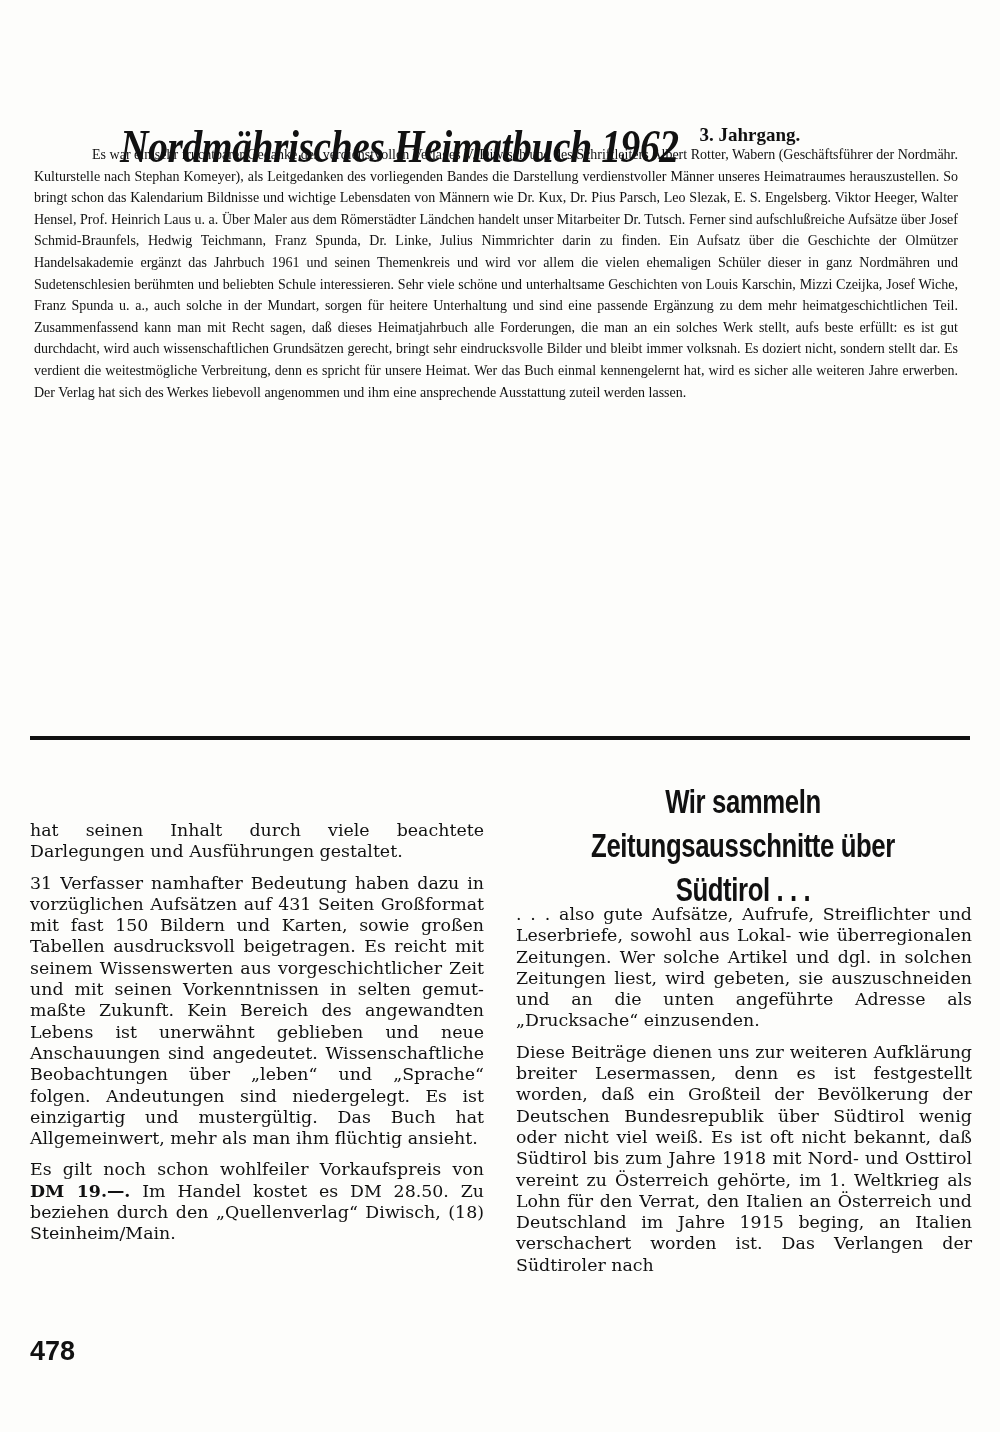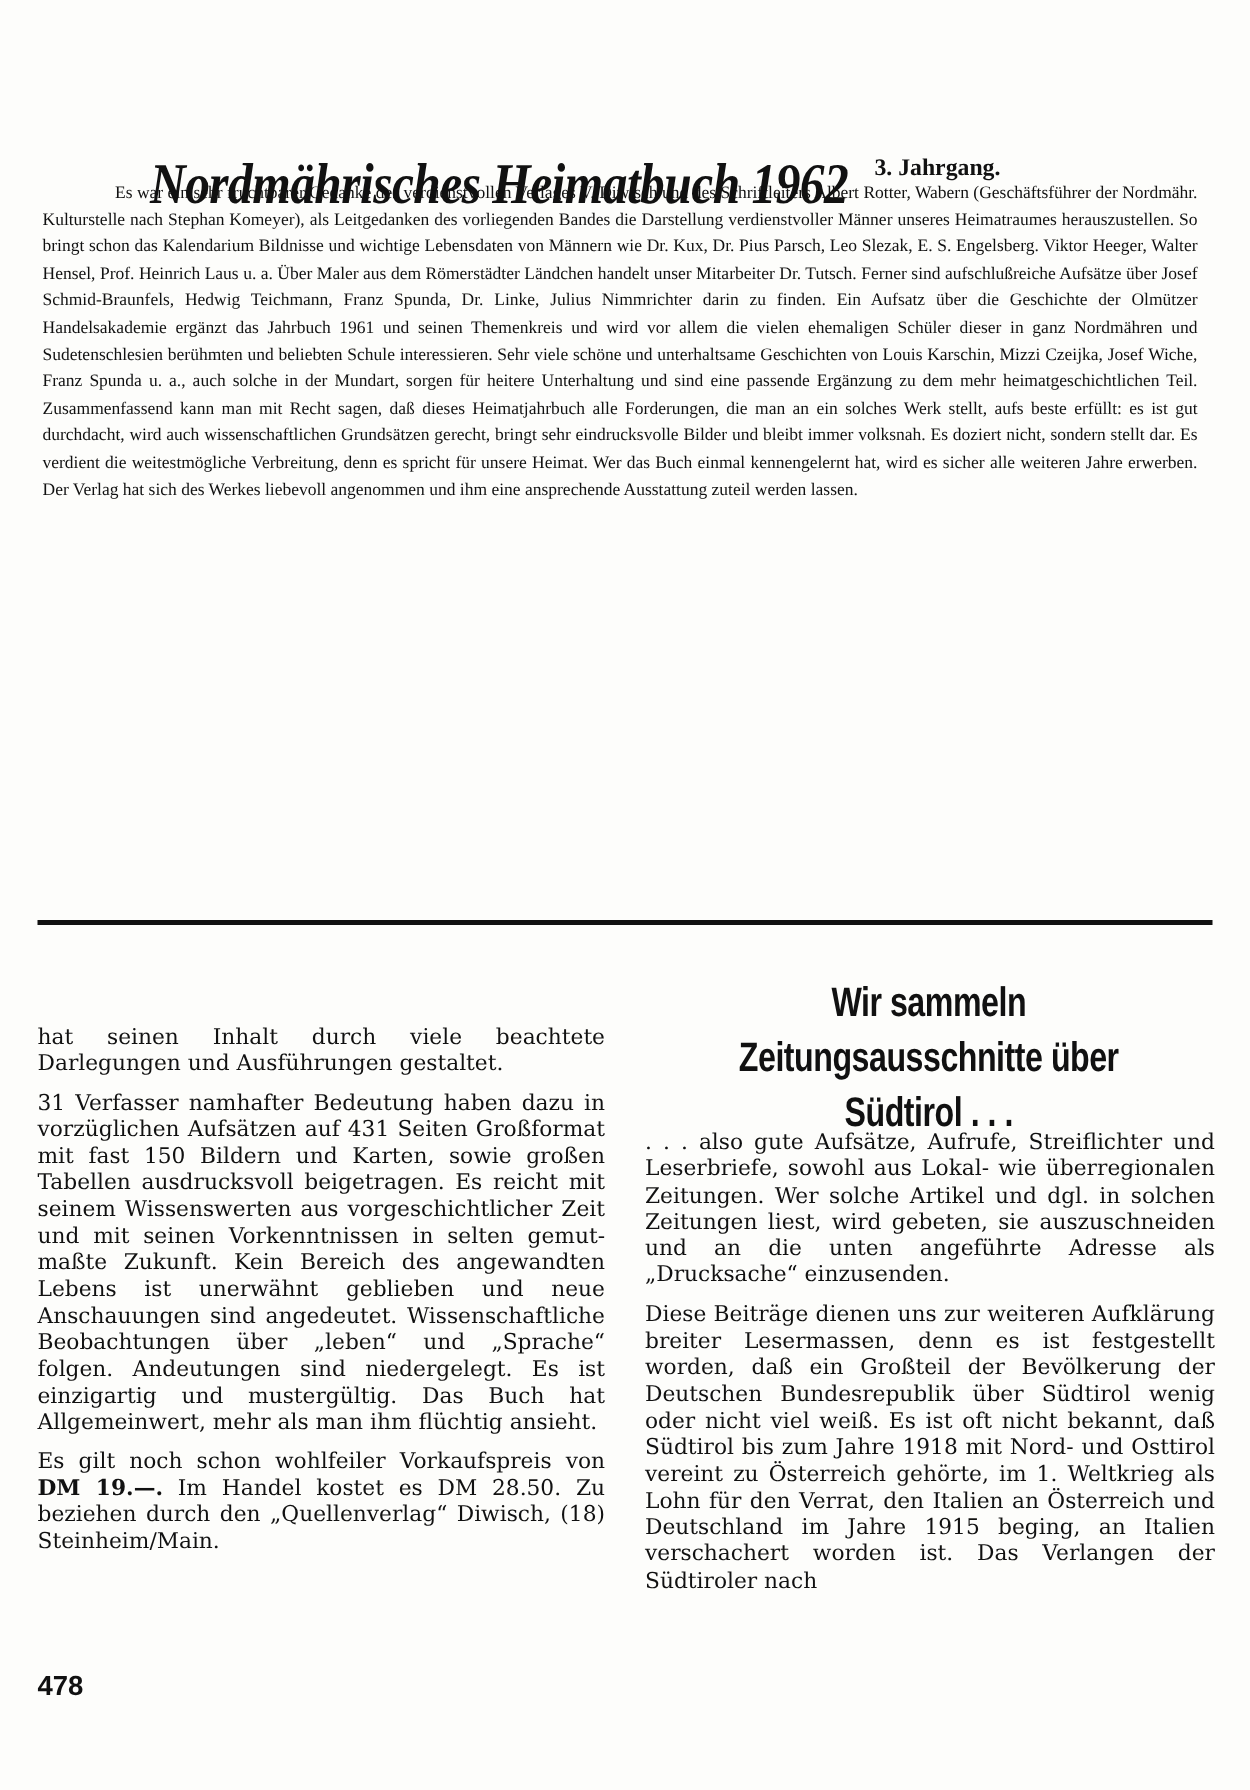--- a/index.html
+++ b/index.html
@@ -40,21 +40,21 @@
   .col p { margin: 0 0 10px 0; }
   .col-left { left: 30px; top: 785px; width: 454px; margin-top: 35px; }
   .col-right { left: 516px; top: 904px; width: 456px; }
   .headline {
     position: absolute; left: 508px; top: 780px; width: 470px; text-align: center;
     font-family: "Liberation Sans", sans-serif; font-weight: bold; font-size: 33px; line-height: 44px;
     transform: scaleX(0.78); transform-origin: center top; letter-spacing: -0.5px;
   }
   .page-num {
     position: absolute; left: 30px; top: 1336px; font-family: "Liberation Sans", sans-serif;
-    font-weight: bold; font-size: 22px;
+    font-weight: bold; font-size: 27px;
   }
   b { font-weight: bold; }
 </style>
 </head>
 <body>
 
 <div class="title-row">
   <span class="title-main">Nordmährisches Heimatbuch 1962</span>
   <span class="title-sub">3. Jahrgang.</span>
 </div>

